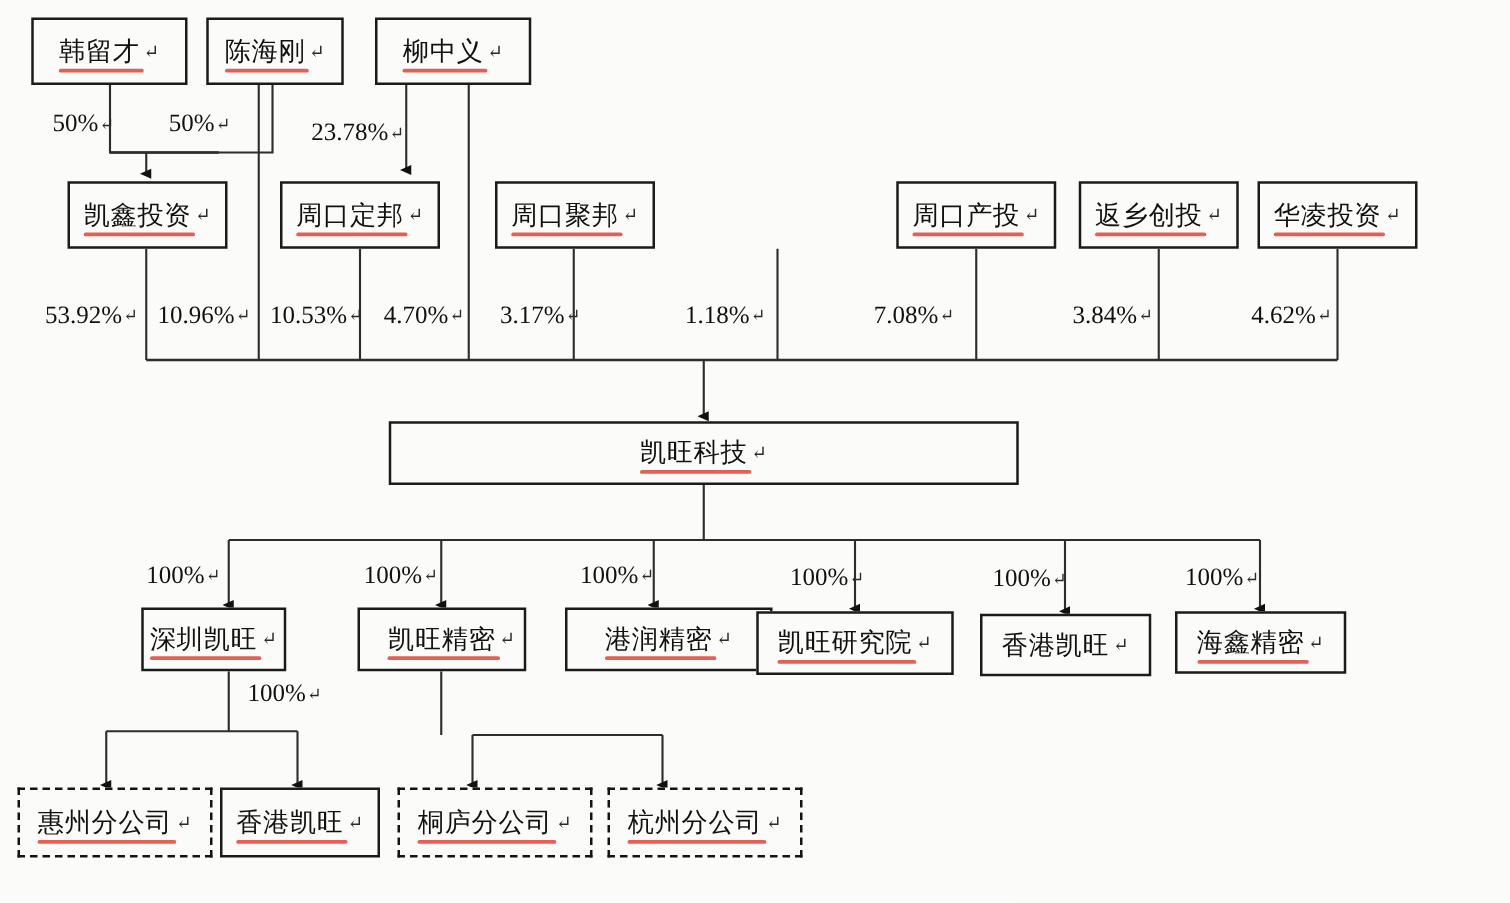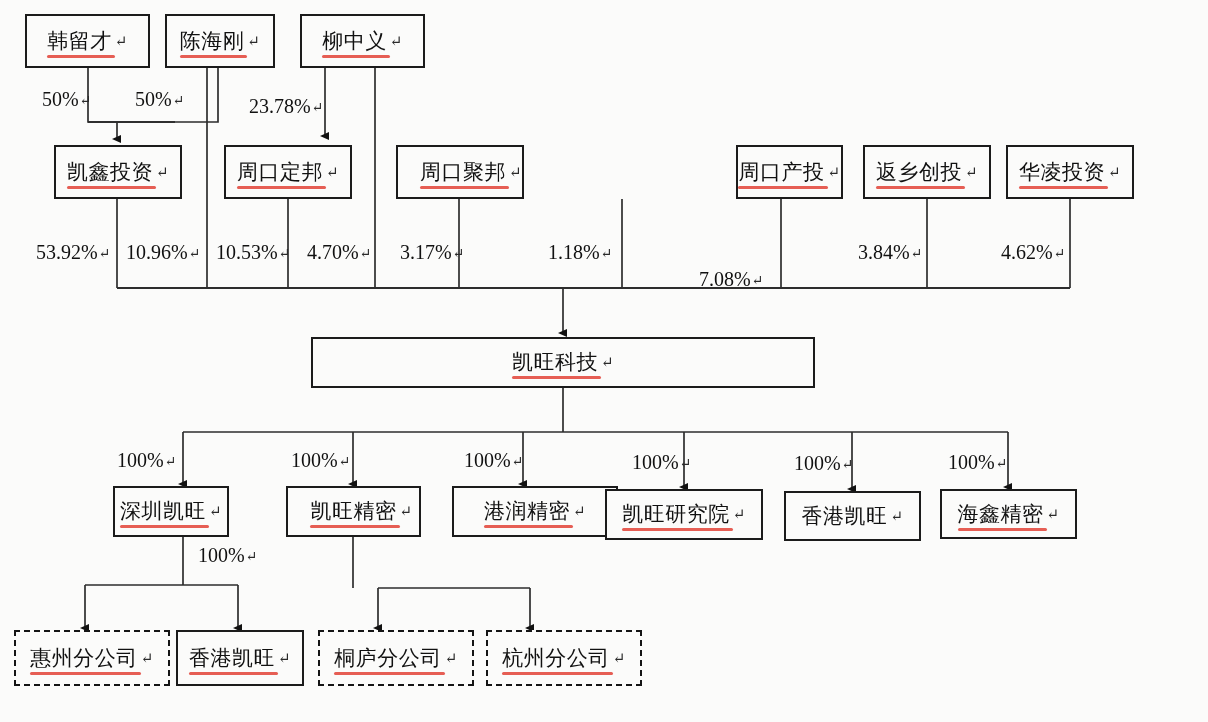--- a/index.html
+++ b/index.html
@@ -159,28 +159,28 @@
       <span>凯鑫投资</span><span class="pilcrow">↵</span>
     </span>
   </div>
 
   <div class="node" style="left:224px; top:145px; width:128px; height:54px;">
     <span class="label spell">
       <span>周口定邦</span><span class="pilcrow">↵</span>
     </span>
   </div>
 
-  <div class="node" style="left:396px; top:145px; width:128px; height:54px;justify-content:flex-end;">
+  <div class="node" style="left:396px; top:145px; width:128px; height:54px;">
     <span class="label spell">
       <span>周口聚邦</span><span class="pilcrow">↵</span>
     </span>
   </div>
 
 
-  <div class="node" style="left:717px; top:145px; width:107px; height:54px;margin-left:19px;">
+  <div class="node" style="left:717px; top:145px; width:128px; height:54px;">
     <span class="label spell">
       <span>周口产投</span><span class="pilcrow">↵</span>
     </span>
   </div>
 
   <div class="node" style="left:863px; top:145px; width:128px; height:54px;">
     <span class="label spell">
       <span>返乡创投</span><span class="pilcrow">↵</span>
     </span>
   </div>
@@ -286,21 +286,21 @@
   </div>
 
   <div class="pct" style="left:400px; top:242px;">
     <span>3.17%</span><span class="pilcrow">↵</span>
   </div>
 
   <div class="pct" style="left:548px; top:242px;">
     <span>1.18%</span><span class="pilcrow">↵</span>
   </div>
 
-  <div class="pct" style="left:699px; top:242px;margin-top:27px;">
+  <div class="pct" style="left:699px; top:242px;">
     <span>7.08%</span><span class="pilcrow">↵</span>
   </div>
 
   <div class="pct" style="left:858px; top:242px;">
     <span>3.84%</span><span class="pilcrow">↵</span>
   </div>
 
   <div class="pct" style="left:1001px; top:242px;">
     <span>4.62%</span><span class="pilcrow">↵</span>
   </div>

